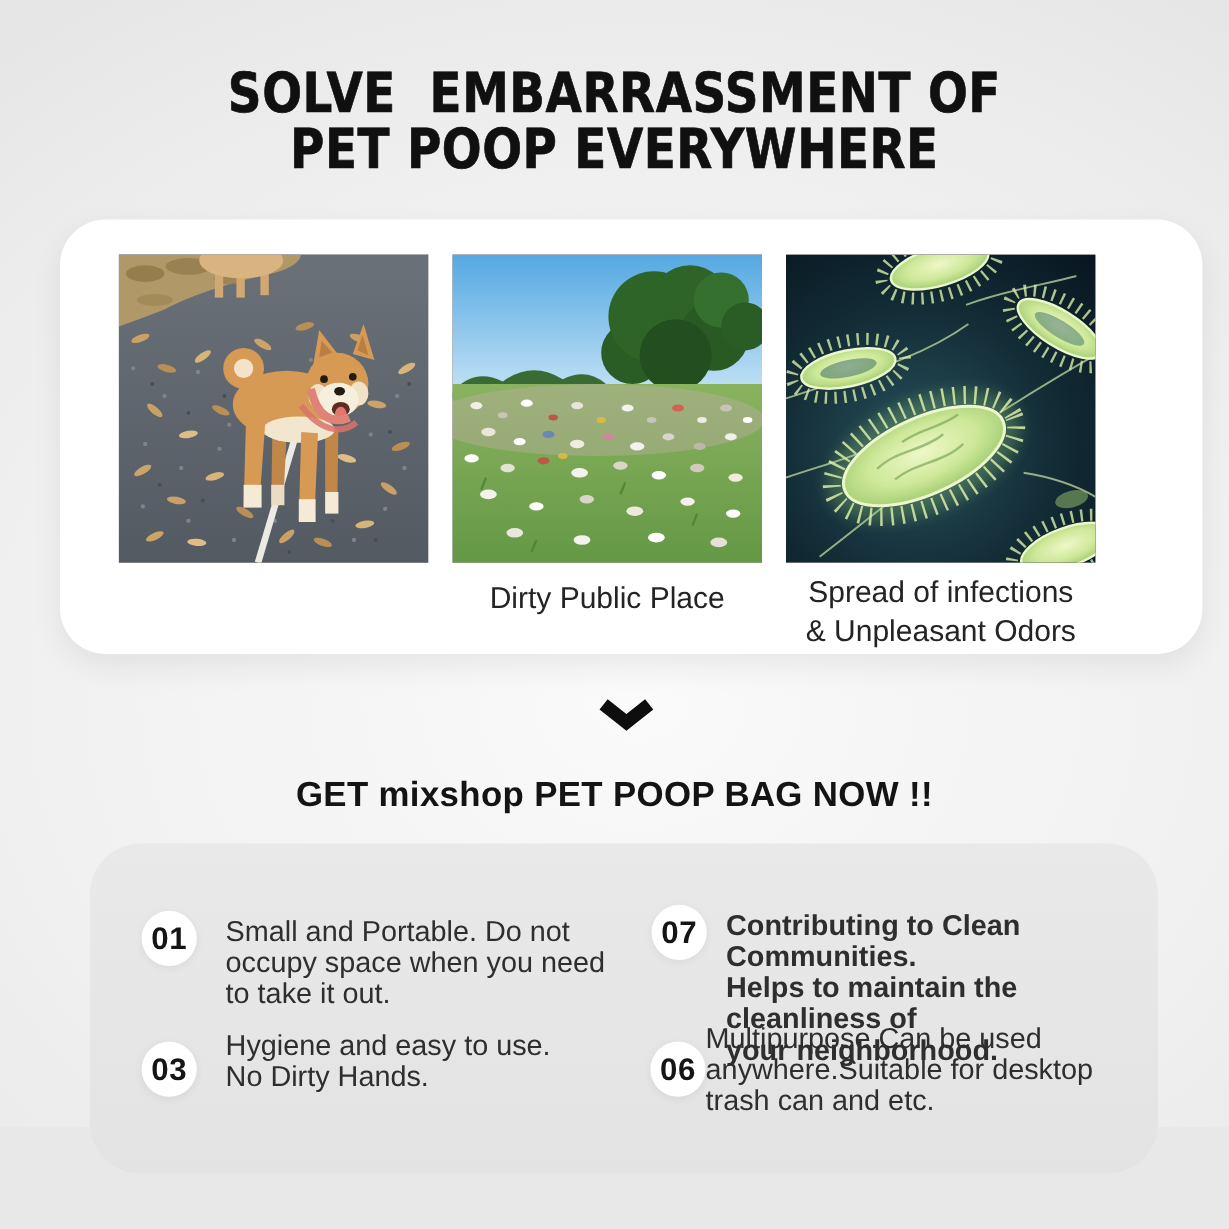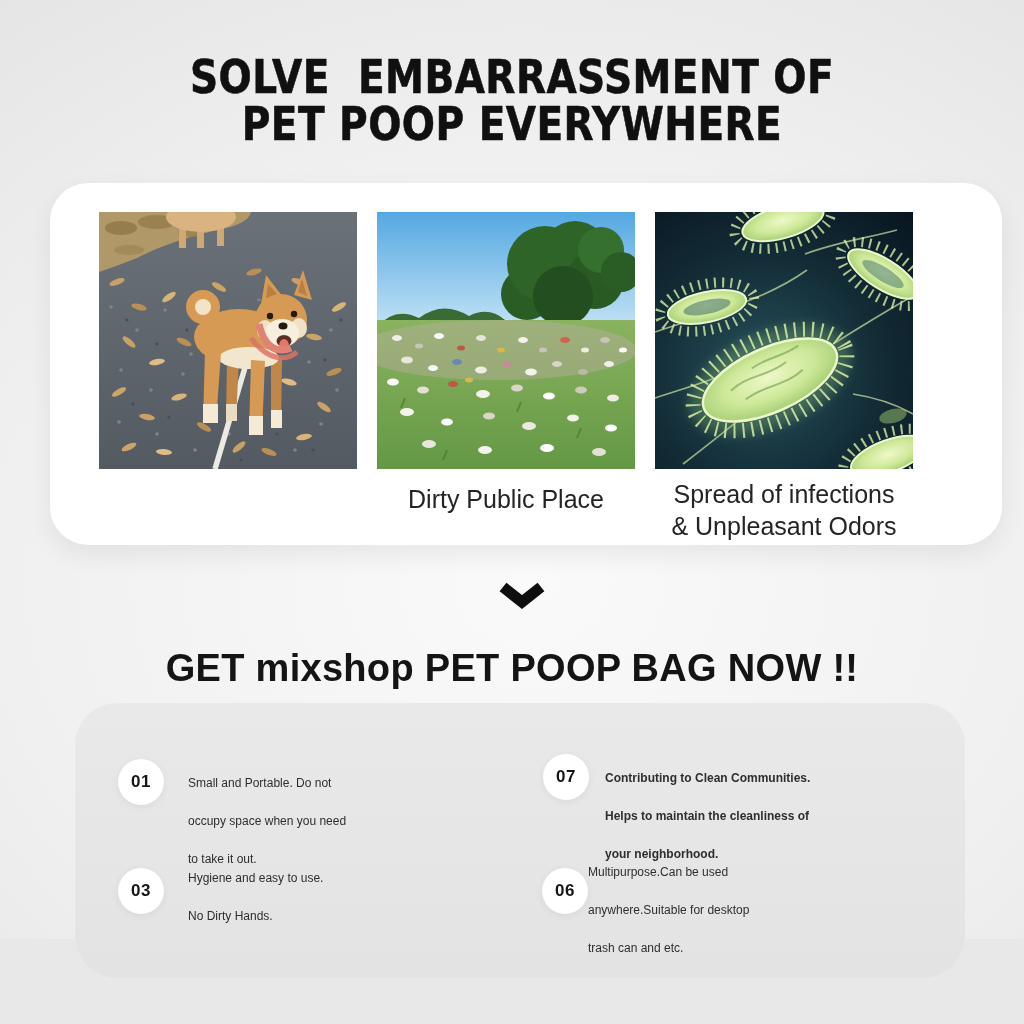--- a/index.html
+++ b/index.html
@@ -40,38 +40,38 @@
   .prob-1 .caption{margin-top:11px;}
   .prob-2{left:361px;width:290px;}
   .prob-2 .caption{margin-top:15px;}
   .prob-3{left:634px;width:300px;}
   .prob-3 .caption{margin-top:9px;line-height:32px;}
   
   .chevron{position:absolute;left:497px;top:582px;width:50px;height:30px;}
   
   .cta{
     position:absolute;left:0;top:647px;width:1024px;margin:0;
-    text-align:center;font-size:38px;font-weight:bold;color:#141414;
+    text-align:center;font-size:29px;font-weight:bold;color:#141414;
     letter-spacing:.3px;
   }
   
   .features-card{
     position:absolute;left:75px;top:703px;width:890px;height:275px;
     background:linear-gradient(180deg,#e9e9ea 0%,#e3e3e4 100%);
     border-radius:42px;
   }
   .feature{position:absolute;display:flex;align-items:flex-start;}
   .badge{
     flex:none;width:46px;height:46px;border-radius:50%;
     background:#ffffff;box-shadow:0 2px 8px rgba(0,0,0,.06);
     display:flex;align-items:center;justify-content:center;
-    font-size:17px;font-weight:bold;color:#151515;letter-spacing:.5px;
+    font-size:26px;font-weight:bold;color:#151515;letter-spacing:.5px;
   }
   .ftext{
-    margin:0;font-size:12px;line-height:38px;color:#2e2e2e;
+    margin:0;font-size:24px;line-height:26px;color:#2e2e2e;
     white-space:pre-line;
   }
   .feat-1{left:118px;top:759px;}
   .feat-1 .ftext{margin-left:24px;margin-top:5px;width:330px;}
   .feat-2{left:543px;top:754px;}
   .feat-2 .ftext{margin-left:16px;margin-top:5px;width:350px;font-weight:bold;}
   .feat-3{left:118px;top:859px;}
   .feat-3 .badge{margin-top:9px;}
   .feat-3 .ftext{margin-left:24px;width:330px;}
   .feat-4{left:542px;top:853px;}

